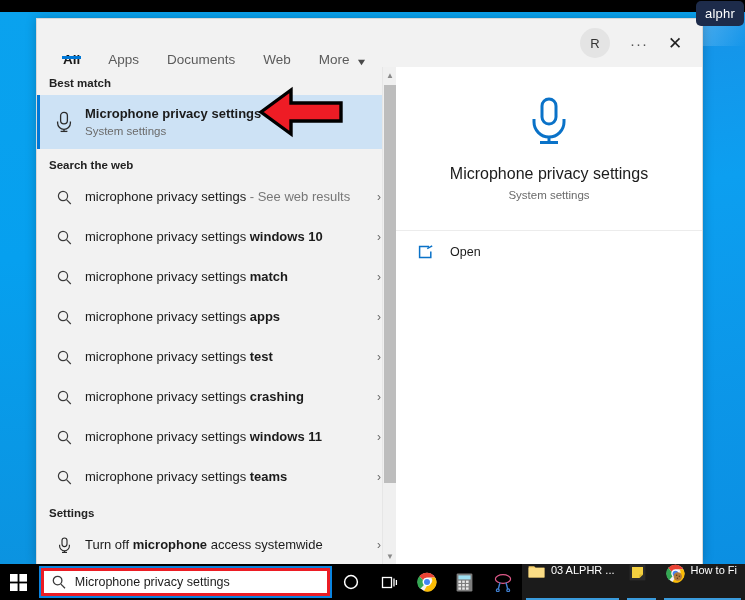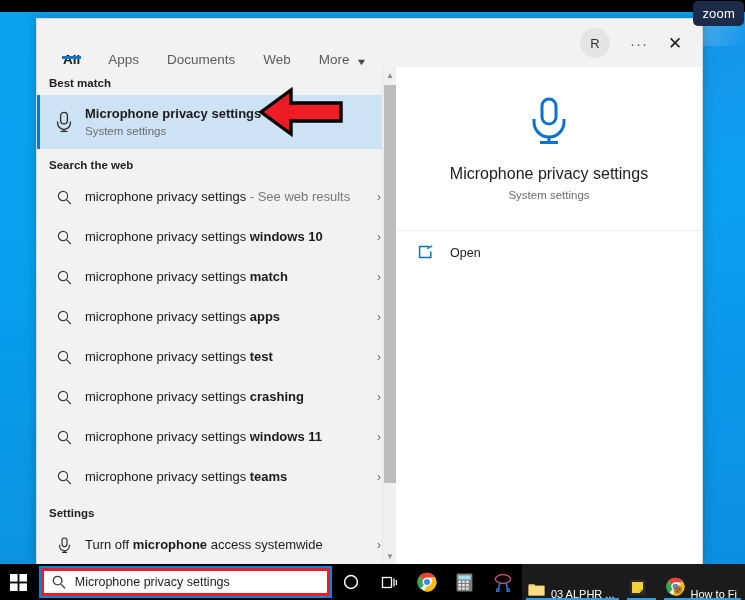--- a/index.html
+++ b/index.html
@@ -227,21 +227,20 @@
     color: #1b1b1b;
     line-height: 20px;
   }
   .preview-sub {
     font-size: 11.5px;
     color: #6b6b6b;
     margin-top: 5px;
   }
   .preview-action {
     display: flex;
-    align-items: center;
     padding: 14px 0 0 22px;
   }
   .preview-action .pa-icon {
     width: 26px;
     display: flex; align-items: center;
     color: #0a6fc2;
   }
   .preview-action .pa-label {
     font-size: 12.5px;
     color: #1b1b1b;
@@ -310,21 +309,21 @@
     min-width: 38px;
     display: flex;
     align-items: center;
     justify-content: center;
     position: relative;
     padding: 0 4px;
   }
   .tb-win {
     height: 36px;
     display: flex;
-    align-items: flex-end;
+    align-items: flex-start;
     padding: 0 8px 0 6px;
     gap: 6px;
     background: #1b1b1b;
     position: relative;
   }
   .tb-win.active::after {
     content: "";
     position: absolute;
     left: 4px; right: 4px; bottom: 0;
     height: 2px;
@@ -688,15 +687,15 @@
             <circle cx="14" cy="13.0" r=".8" fill="#5b3b1c"></circle>
             <circle cx="12.0" cy="15.0" r=".75" fill="#5b3b1c"></circle>
           </svg>
         </span>
         <span class="tb-win-label">How to Fi</span>
       </div>
     </div>
   </div>
 
   <div class="watermark">
-    <span>zoom</span>
+    <span>alphr</span>
   </div>
 </div>
 
 </body></html>

